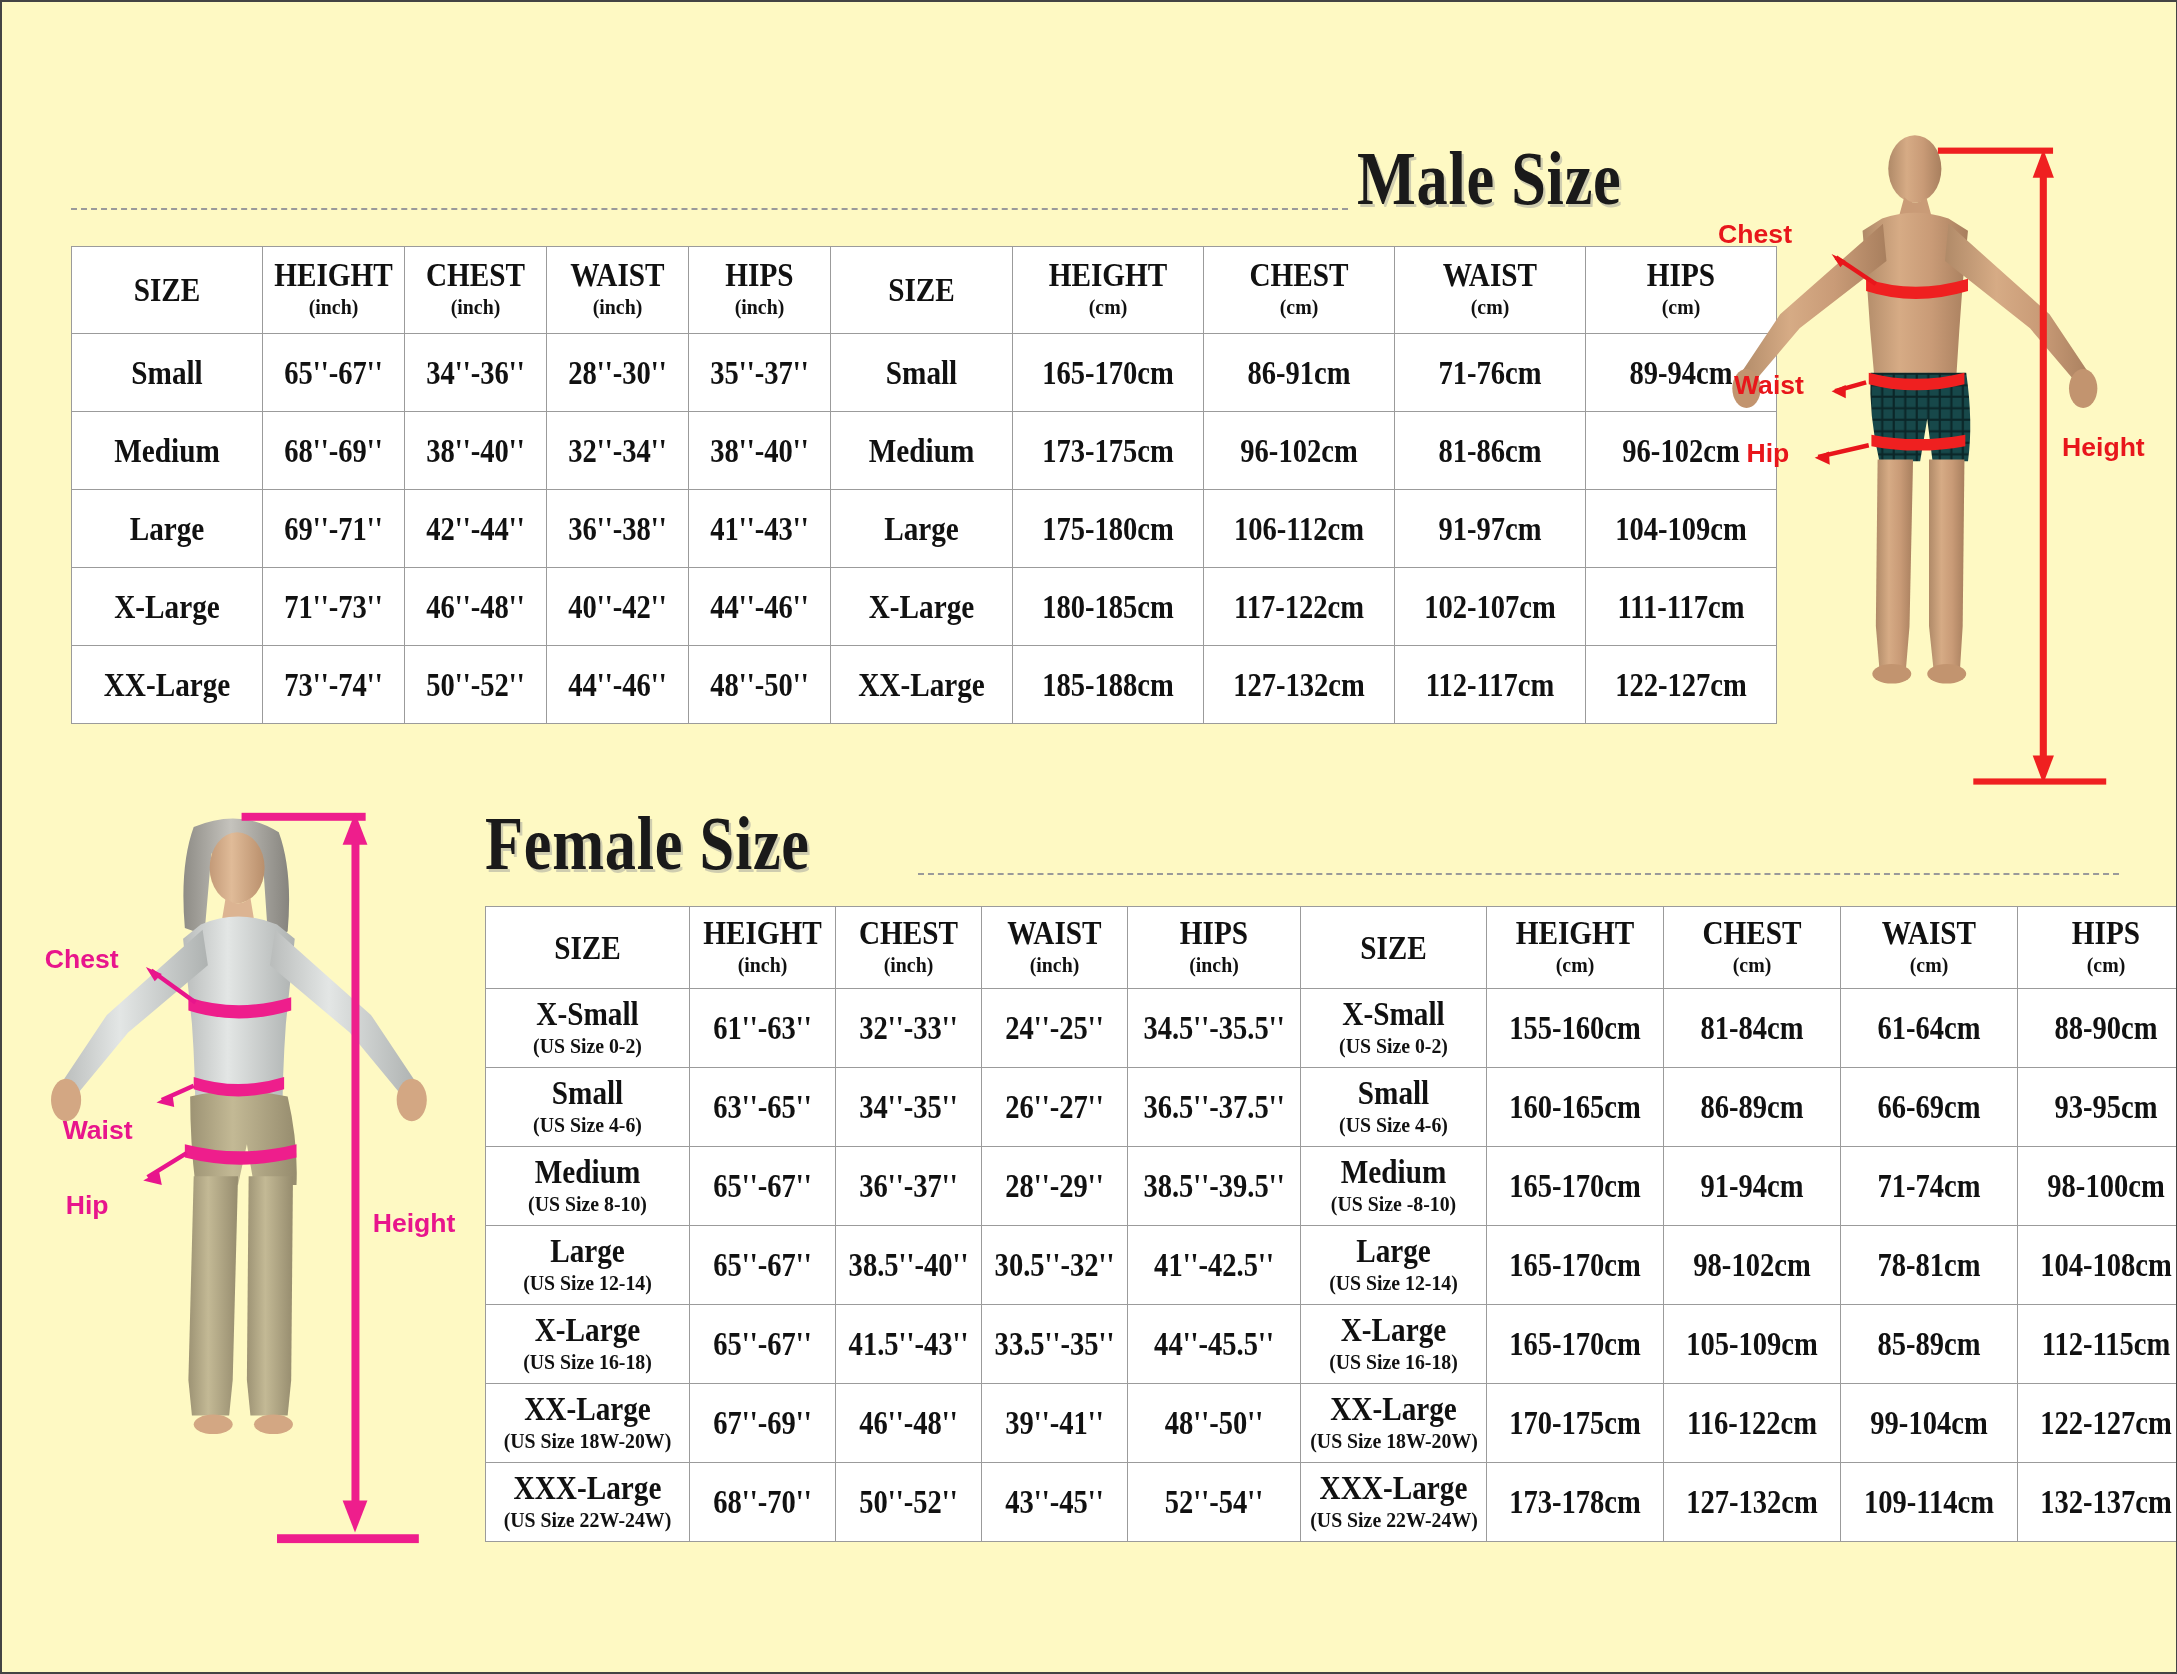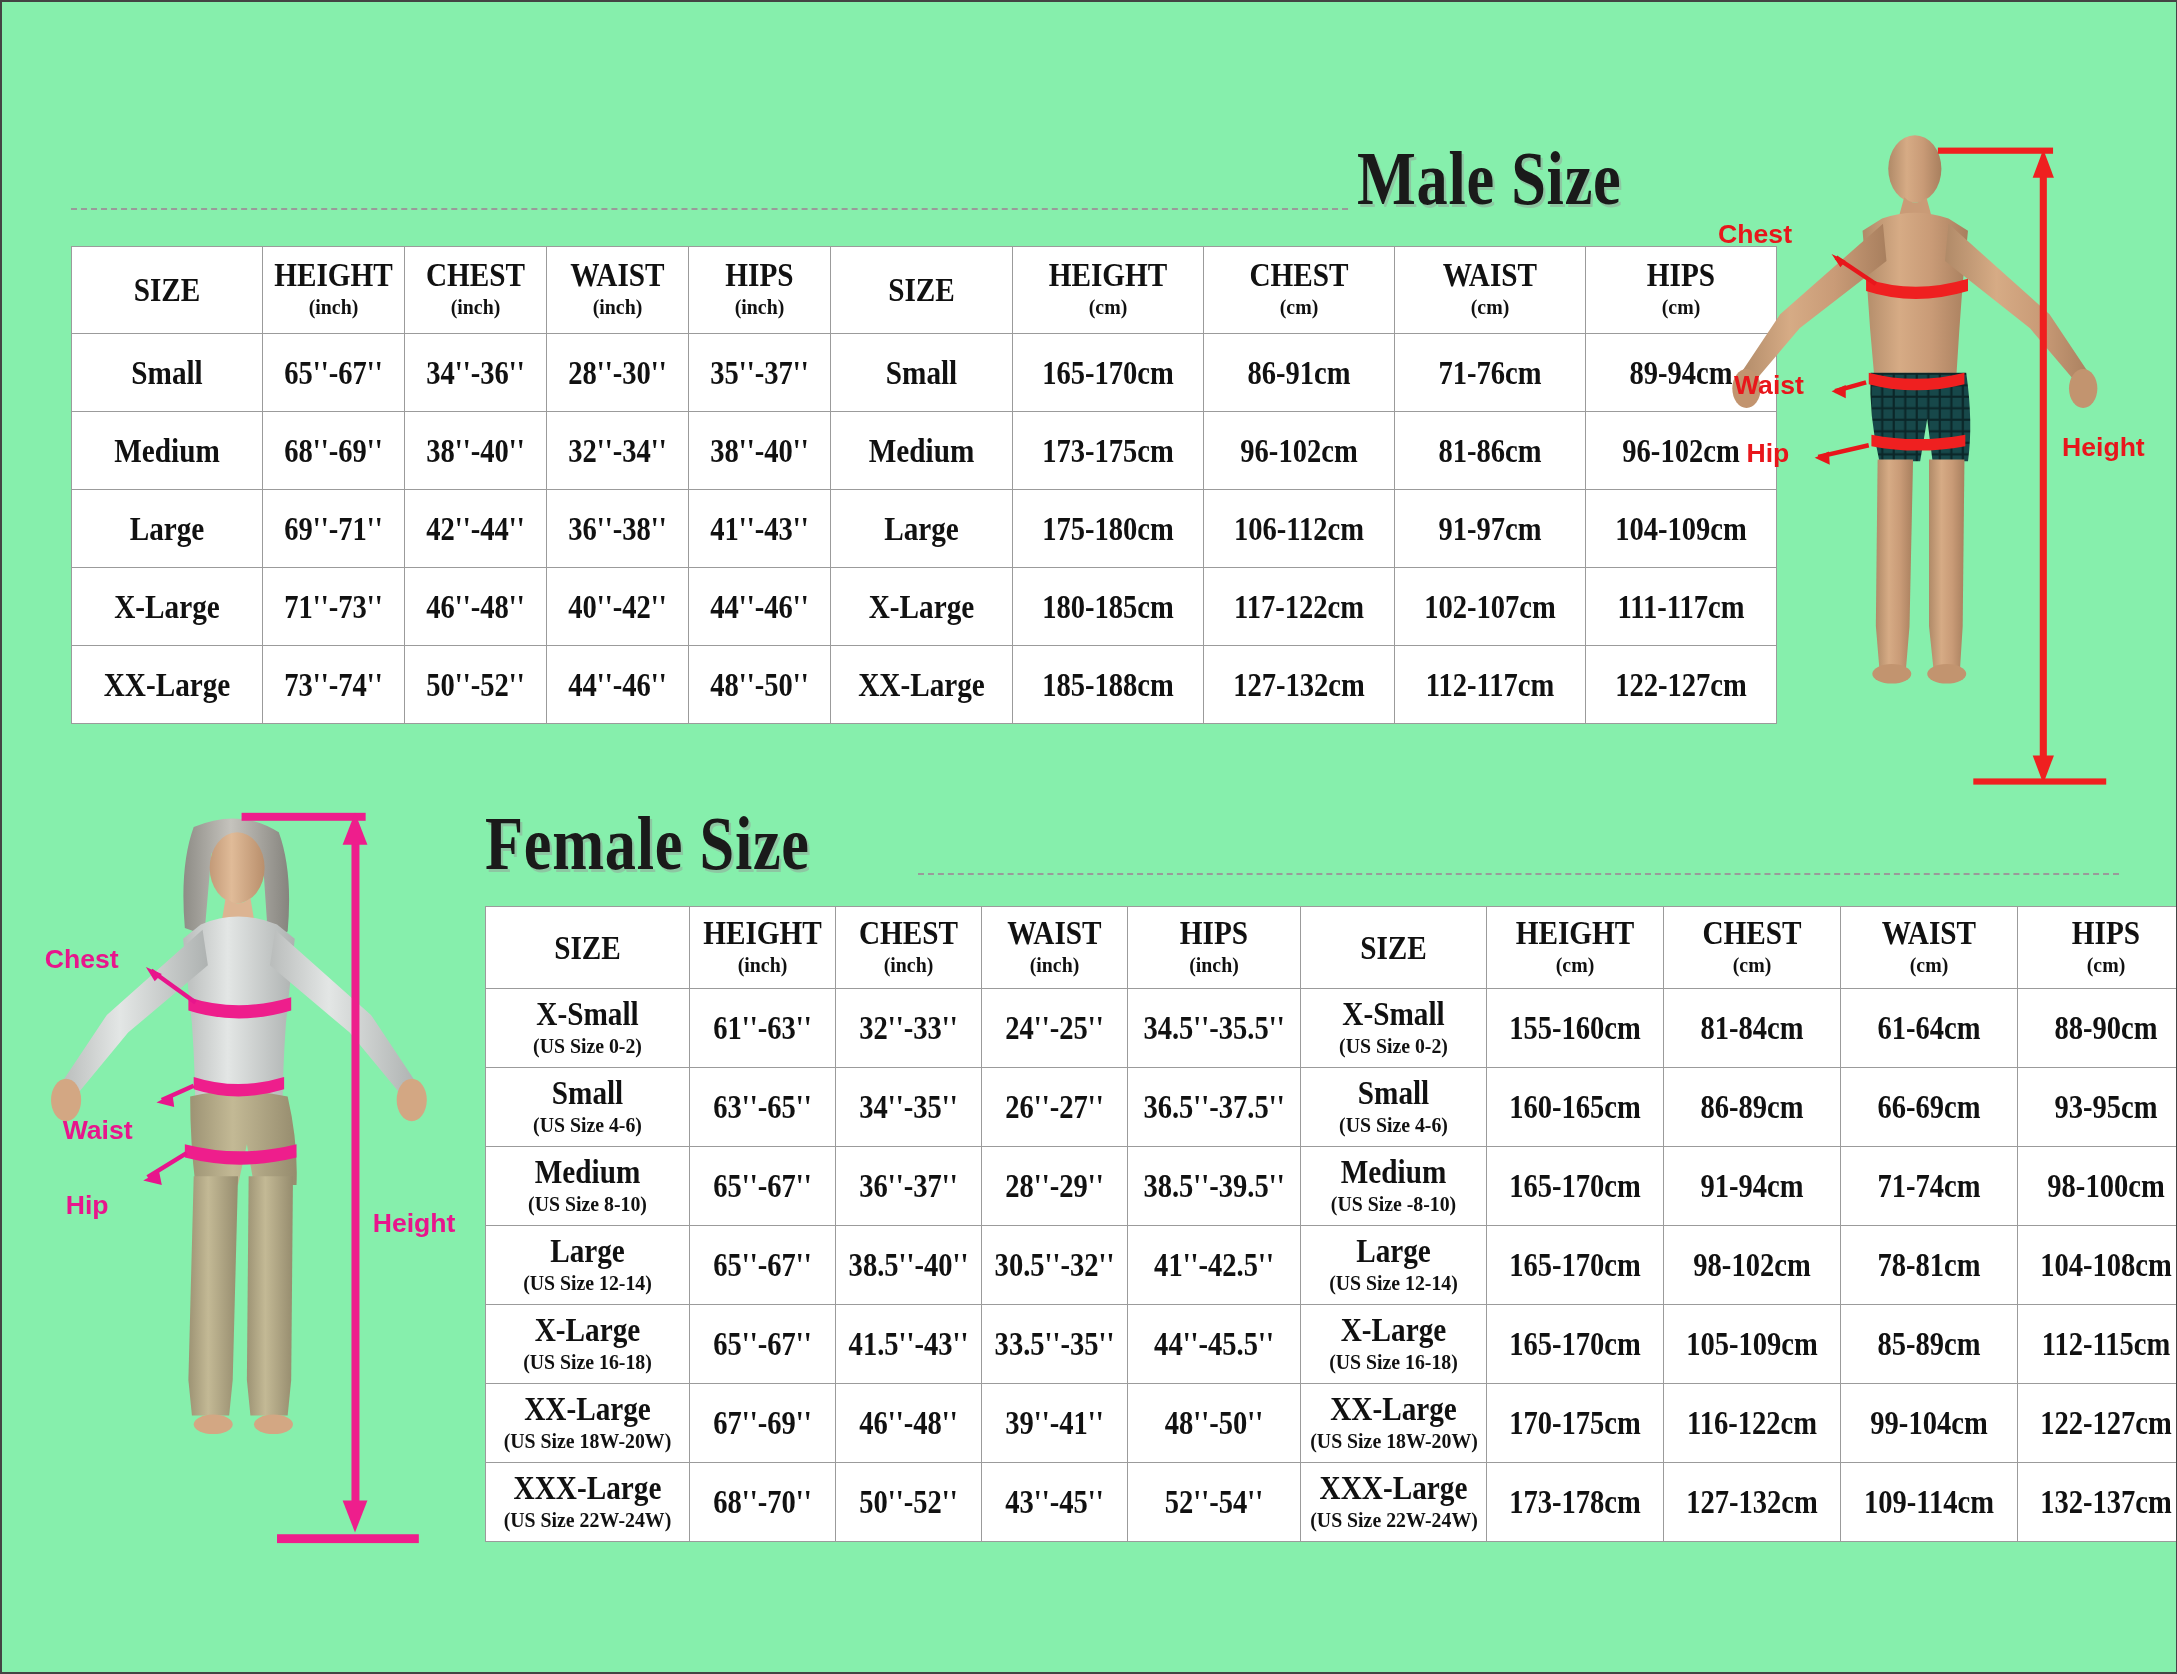--- a/index.html
+++ b/index.html
@@ -7,21 +7,21 @@
     padding: 0;
     background: #ffffff;
   }
   body {
     font-family: "Liberation Serif", "DejaVu Serif", serif;
   }
   #page {
     position: relative;
     width: 2178px;
     height: 1674px;
-    background: #86efac;
+    background: #fef9c3;
     border: 2.7px solid #444444;
     box-sizing: border-box;
     overflow: hidden;
   }
 
   
   .section-title {
     position: absolute;
     font-family: "Liberation Serif", "DejaVu Serif", serif;
     font-weight: bold;

